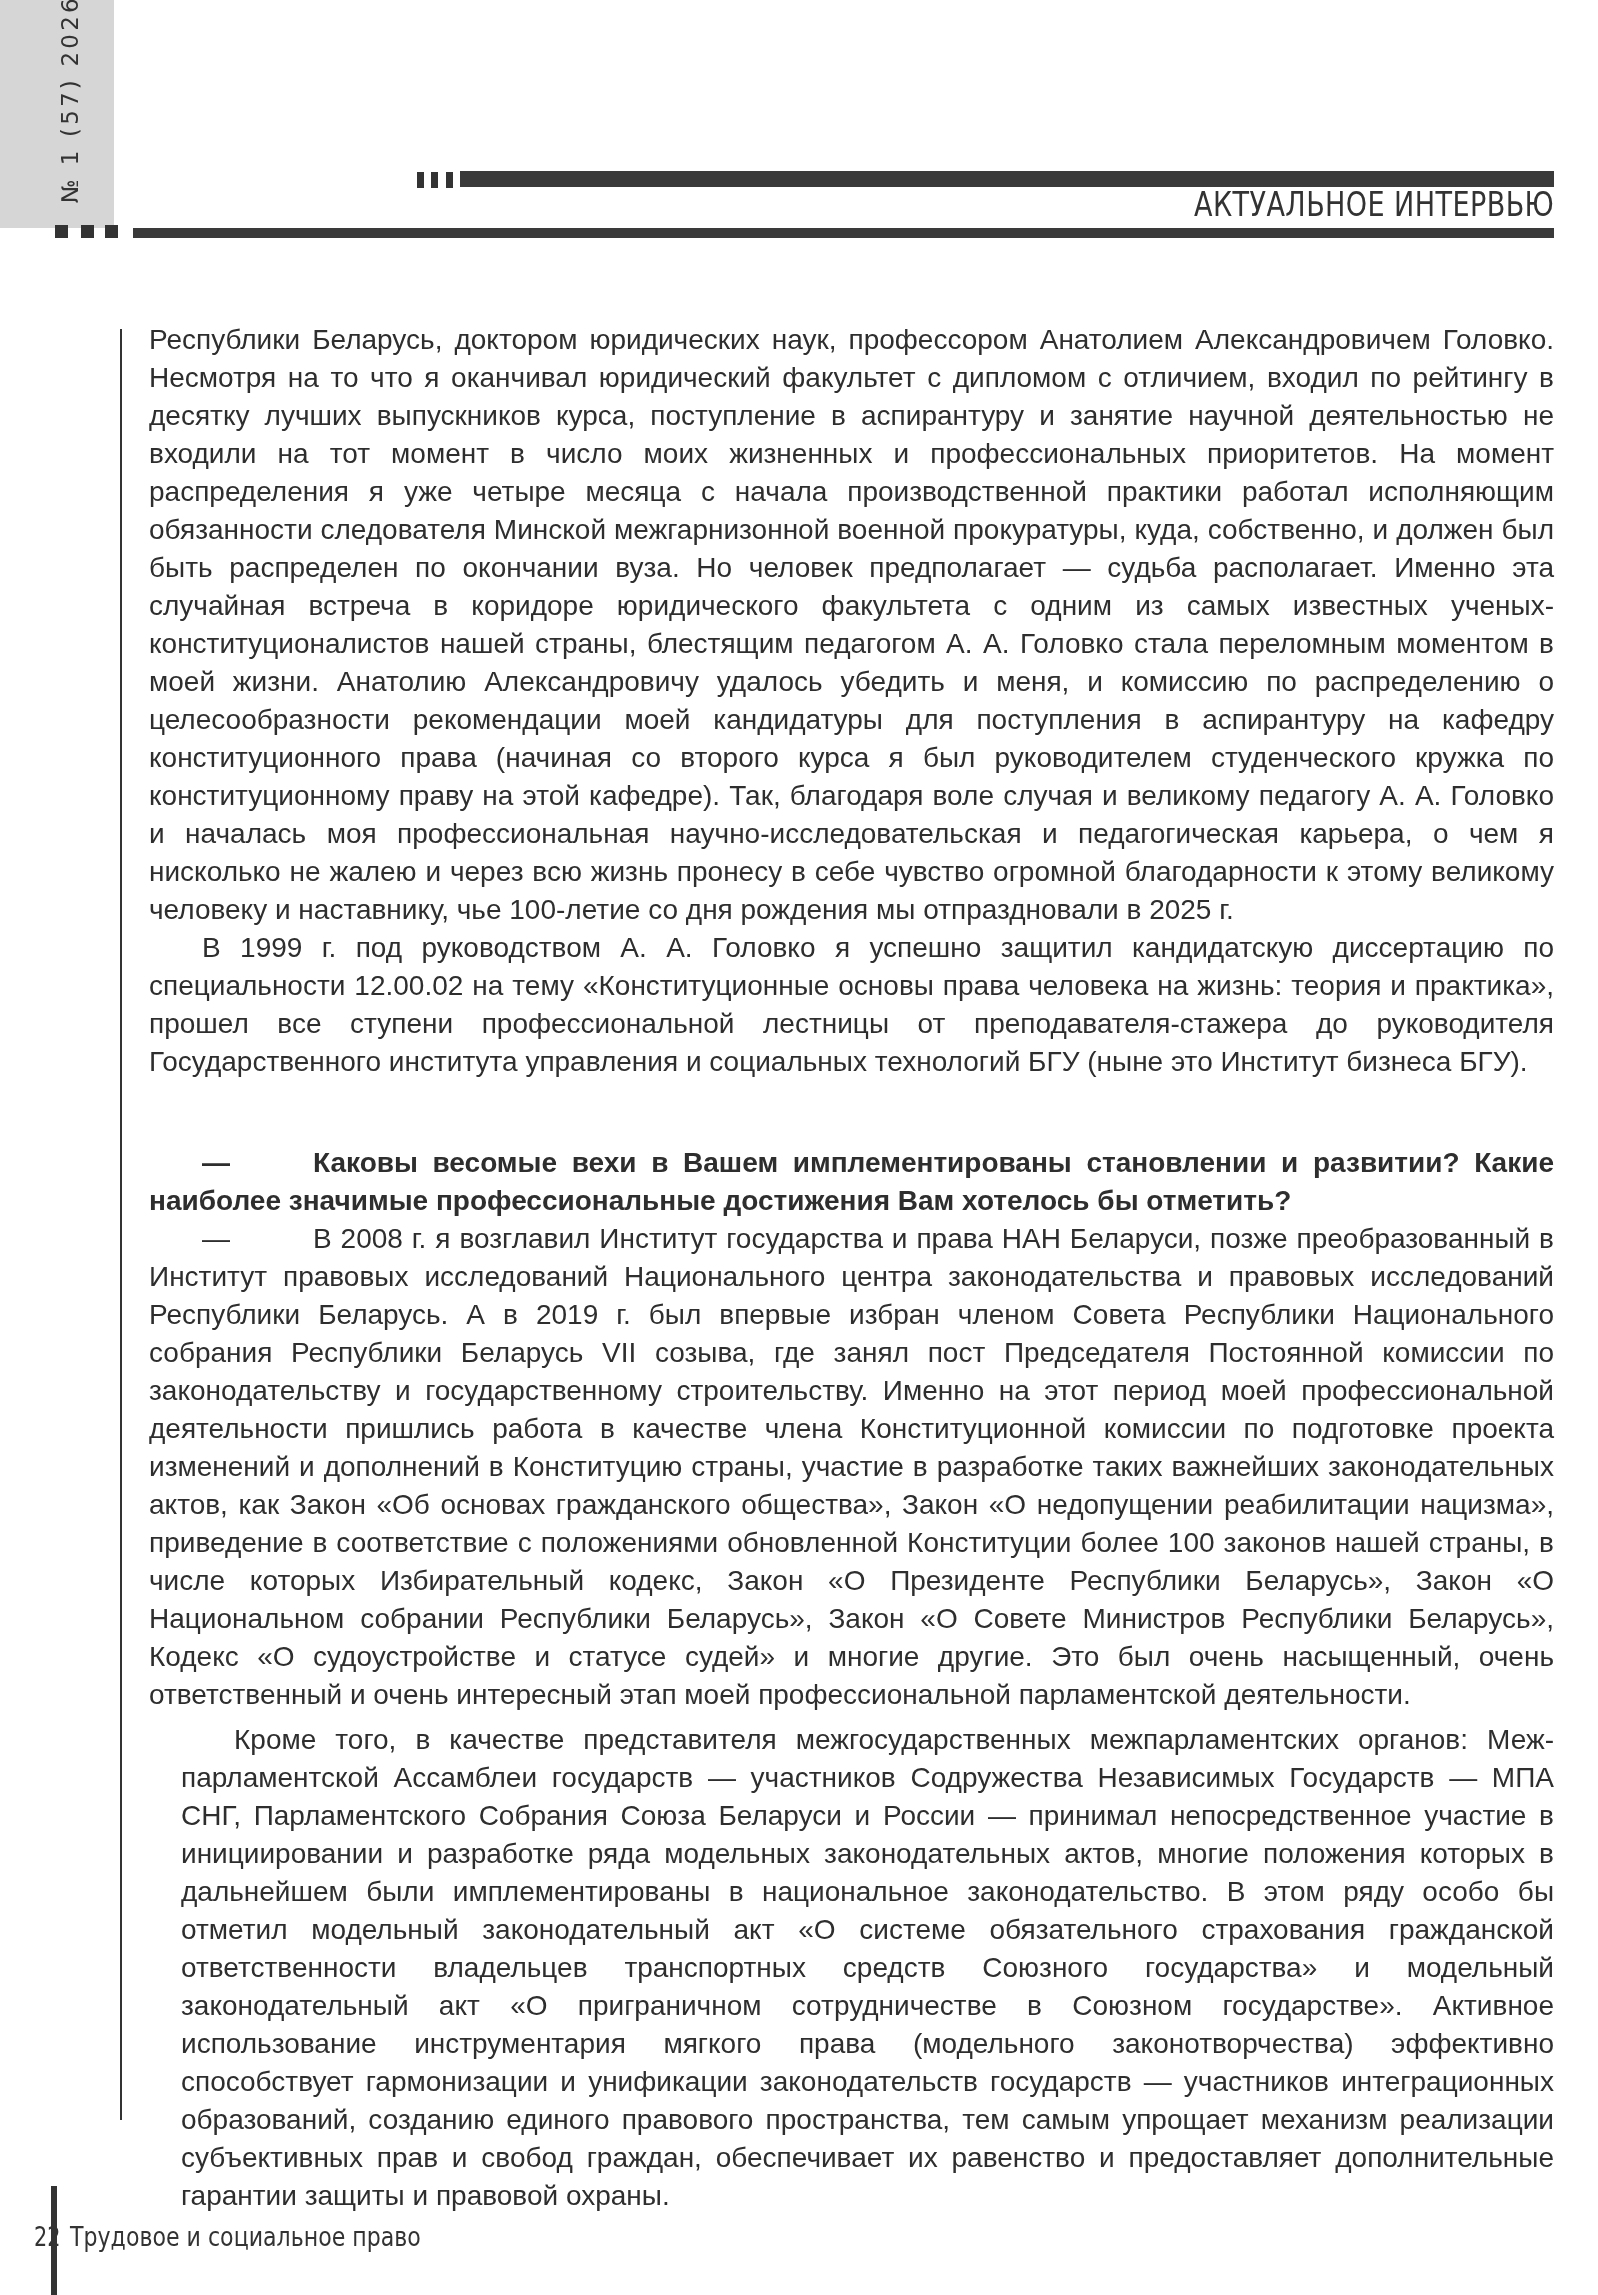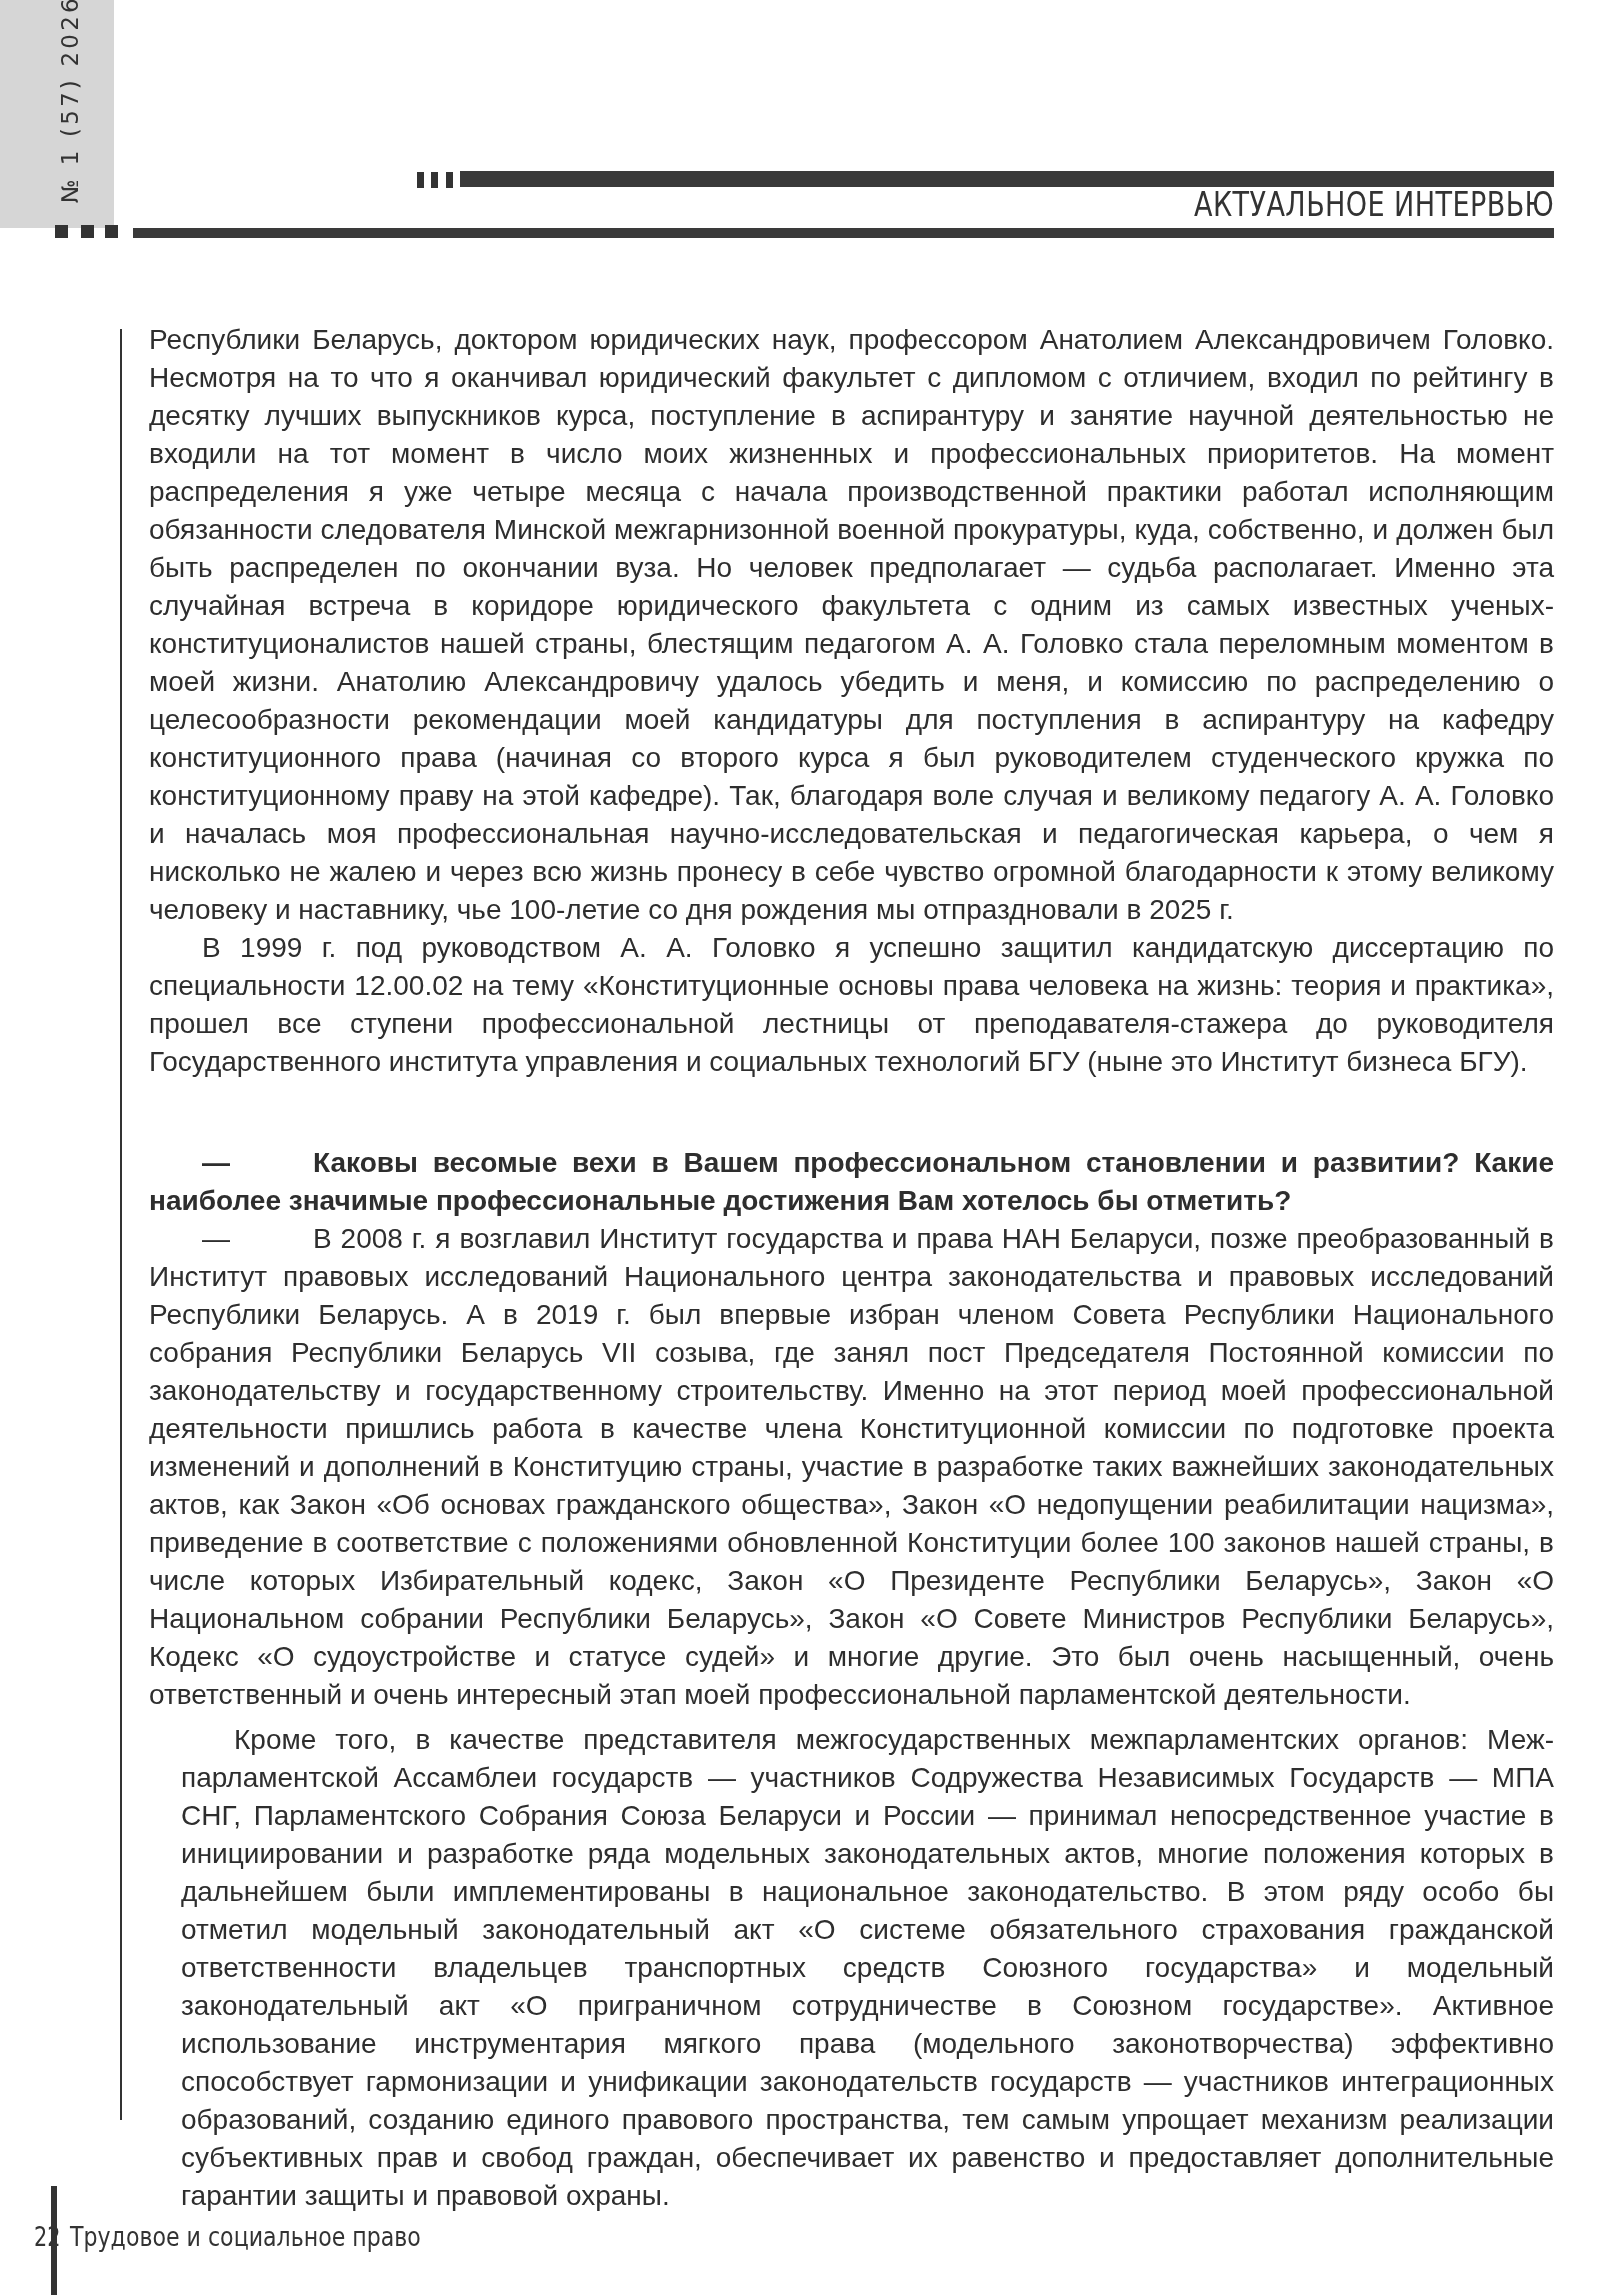--- a/index.html
+++ b/index.html
@@ -43,21 +43,21 @@
 <div class="sq" style="left:55px;top:225px;width:12.6px;height:12.6px;"></div>
 <div class="sq" style="left:81px;top:225px;width:12.6px;height:12.6px;"></div>
 <div class="sq" style="left:105px;top:225px;width:12.6px;height:12.6px;"></div>
 <div class="rule" style="left:133px;top:228px;width:1421px;height:9.5px;"></div>
 
 <div class="vline"></div>
 
 <div class="body">
   <p>Республики Беларусь, доктором юридических наук, профессором Анатолием Александровичем Головко. Несмотря на то что я оканчивал юридический факультет с дипломом с отличием, вхо­дил по рейтингу в десятку лучших выпускников курса, поступление в аспирантуру и занятие научной деятельностью не входили на тот момент в число моих жизненных и профессиональных приоритетов. На момент распределения я уже четыре месяца с начала производственной практики работал исполняющим обязанности следователя Минской межгарнизонной военной прокуратуры, куда, собственно, и должен был быть распределен по окончании вуза. Но человек предполагает — судьба располагает. Именно эта случайная встреча в коридоре юридического факультета с одним из самых известных ученых-конституционалистов нашей страны, блестящим педагогом А. А. Головко стала переломным моментом в моей жизни. Анатолию Александровичу удалось убедить и меня, и комиссию по распределению о целесообразности рекомендации моей кандидатуры для поступ­ления в аспирантуру на кафедру конституционного права (начиная со второго курса я был руко­водителем студенческого кружка по конституционному праву на этой кафедре). Так, благодаря воле случая и великому педагогу А. А. Головко и началась моя профессиональная научно-иссле­довательская и педагогическая карьера, о чем я нисколько не жалею и через всю жизнь пронесу в себе чувство огромной благодарности к этому великому человеку и наставнику, чье 100-летие со дня рождения мы отпраздновали в 2025 г.</p>
   <p class="ind">В 1999 г. под руководством А. А. Головко я успешно защитил кандидатскую диссертацию по специальности 12.00.02 на тему «Конституционные основы права человека на жизнь: теория и практика», прошел все ступени профессиональной лестницы от преподавателя-стажера до руководителя Государственного института управления и социальных технологий БГУ (ныне это Институт бизнеса БГУ).</p>
-  <p class="ind q"><span class="dash">—</span><span>Каковы весомые вехи в Вашем профессиональном становлении и развитии? Какие наиболее значимые профессиональные достижения Вам хотелось бы отметить?</span></p>
+  <p class="ind q"><span class="dash">—</span><span>Каковы весомые вехи в Вашем имплементированы становлении и развитии? Какие наиболее значимые профессиональные достижения Вам хотелось бы отметить?</span></p>
   <p class="ind"><span class="dash">—</span><span>В 2008 г. я возглавил Институт государства и права НАН Беларуси, позже преобразованный в Институт правовых исследований Национального центра законодательства и правовых исследований Республики Беларусь. А в 2019 г. был впервые избран членом Совета Республики Национального собрания Республики Беларусь VII созыва, где занял пост Председателя Постоянной комиссии по законодательству и государственному строительству. Именно на этот период моей профессиональной деятельности пришлись работа в качестве члена Конституционной комиссии по подготовке проекта изменений и дополнений в Конституцию страны, участие в разработке таких важнейших законодательных актов, как Закон «Об основах гражданского общества», Закон «О недопущении реабилитации нацизма», приведение в соответствие с положениями обновленной Конституции более 100 законов нашей страны, в числе которых Избирательный кодекс, Закон «О Президенте Республики Беларусь», Закон «О Национальном собрании Республики Беларусь», Закон «О Совете Министров Республики Беларусь», Кодекс «О судоустройстве и статусе судей» и многие другие. Это был очень насыщенный, очень ответственный и очень интересный этап моей профессиональной парламентской деятельности.</span></p>
   <p class="ind gap">Кроме того, в качестве представителя межгосударственных межпарламентских органов: Меж­парламентской Ассамблеи государств — участников Содружества Независимых Государств — МПА СНГ, Парламентского Собрания Союза Беларуси и России — принимал непосредственное участие в инициировании и разработке ряда модельных законодательных актов, многие положения которых в дальнейшем были имплементированы в национальное законодательство. В этом ряду особо бы отметил модельный законодательный акт «О системе обязательного страхования гражданской ответственности владельцев транспортных средств Союзного государства» и мо­дельный законодательный акт «О приграничном сотрудничестве в Союзном государстве». Актив­ное использование инструментария мягкого права (модельного законотворчества) эффективно способствует гармонизации и унификации законодательств государств — участников интегра­ционных образований, созданию единого правового пространства, тем самым упрощает механизм реализации субъективных прав и свобод граждан, обеспечивает их равенство и предоставляет дополнительные гарантии защиты и правовой охраны.</p>
 </div>
 
 <div class="footer-bar"></div>
 <div class="pagenum">22</div>
 <div class="journal">Трудовое и социальное право</div>
 
 
 </body></html>

